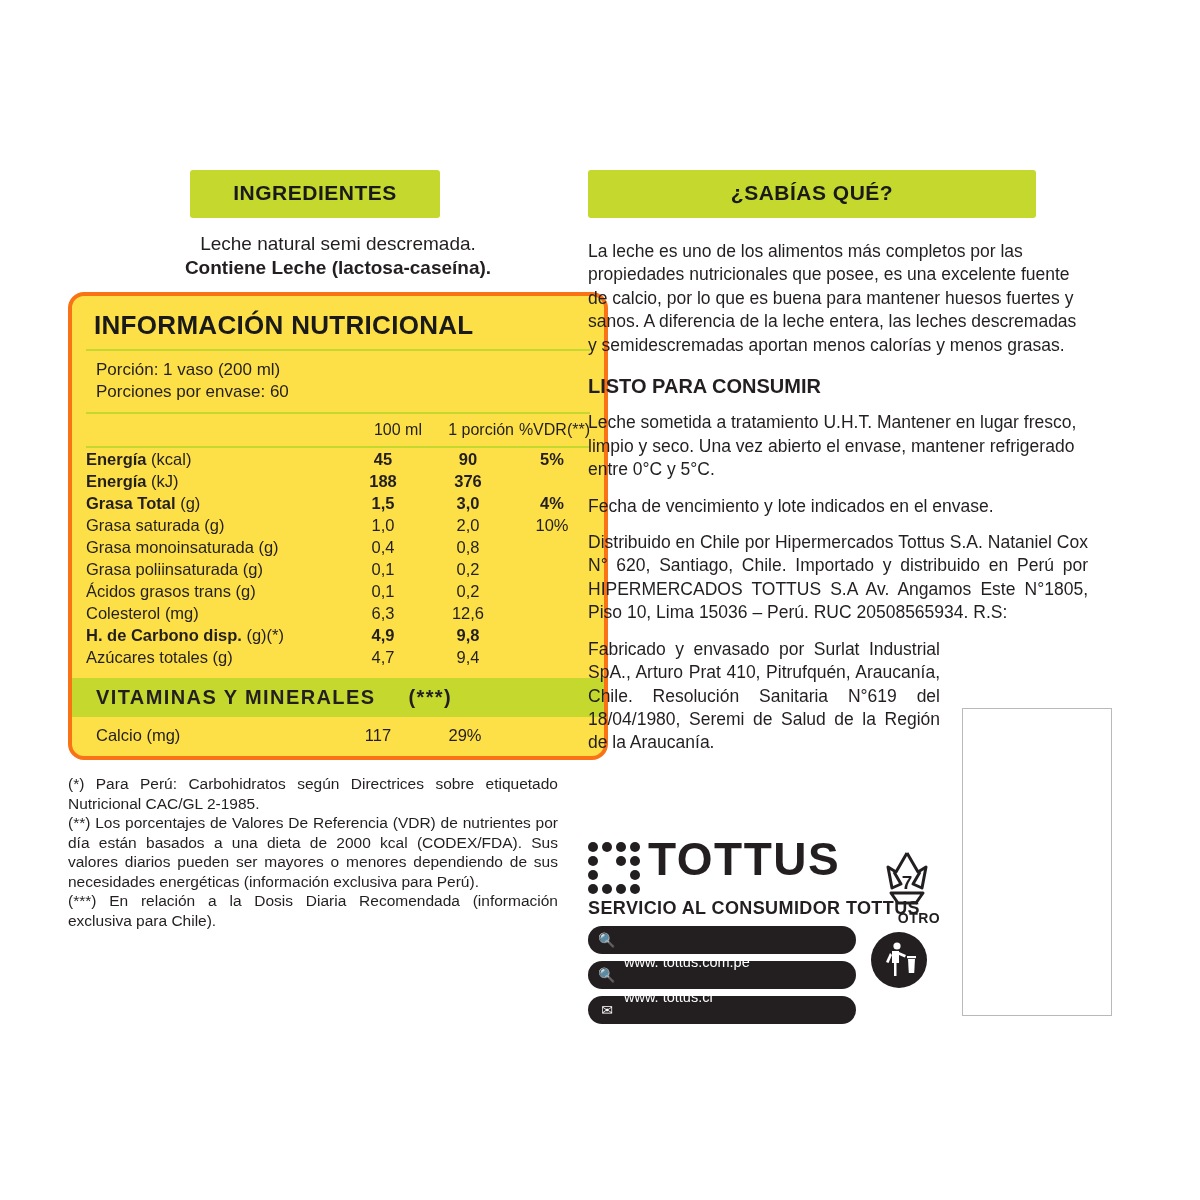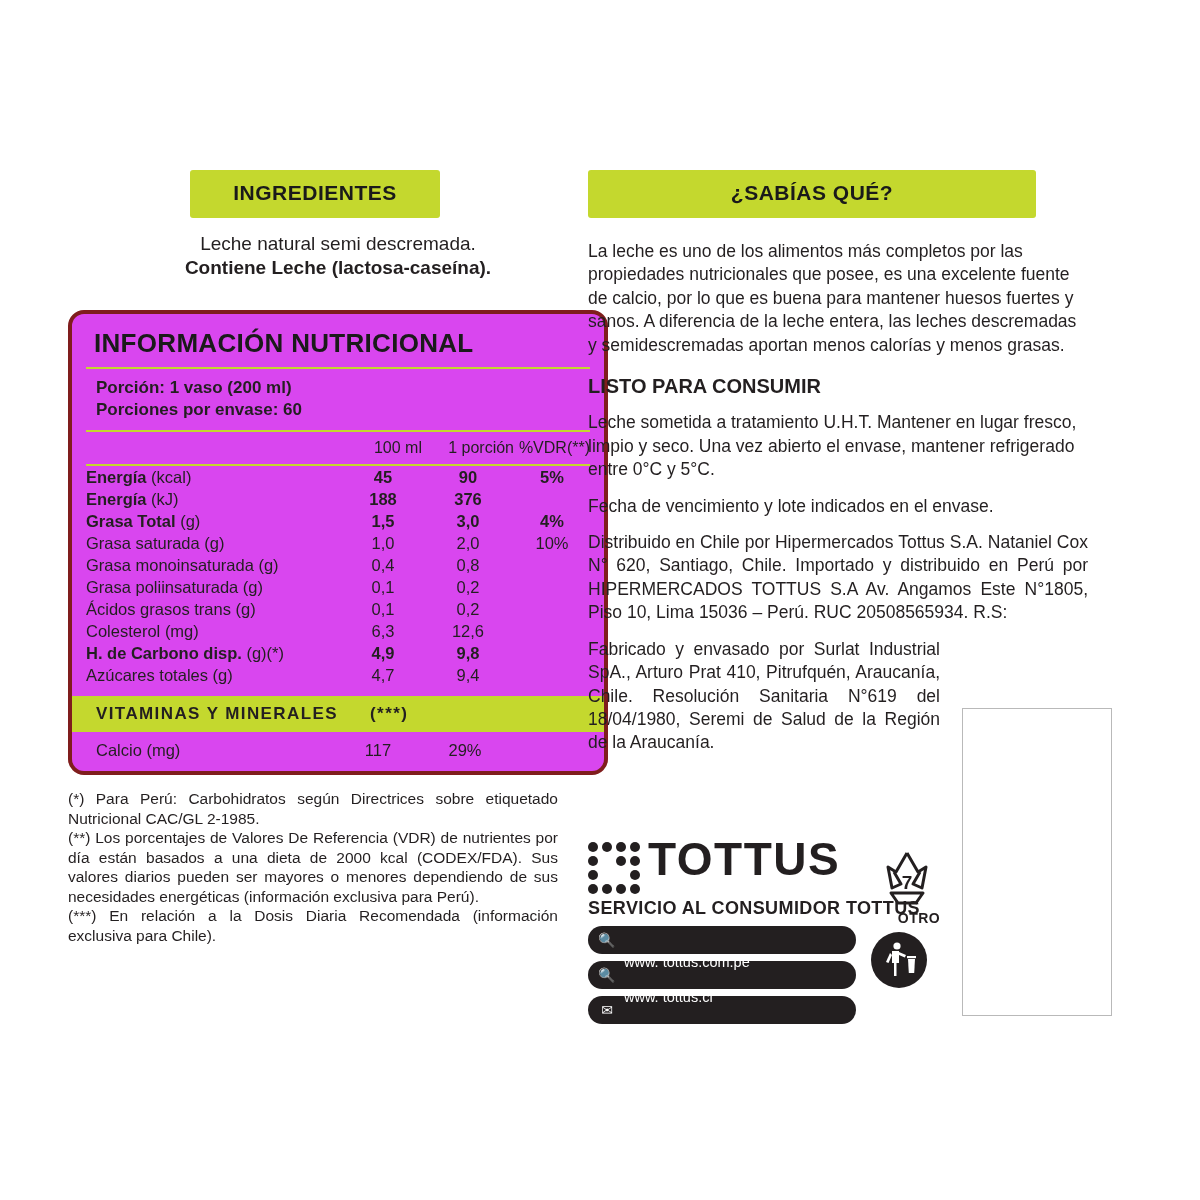--- a/index.html
+++ b/index.html
@@ -49,44 +49,44 @@
     margin-top: 14px;
     font-size: 19px;
     line-height: 1.25;
   }
   .ingredients-body .bold {
     font-weight: bold;
   }
 
   
   .nutri-panel {
-    margin-top: 30px;
-    border: 4px solid #7f1d1d;
+    margin-top: 12px;
+    border: 4px solid #f97316;
     border-radius: 16px;
     padding: 0 0 10px 0;
-    background: #d946ef;
+    background: #fde047;
   }
   .nutri-title {
     font-size: 26px;
     font-weight: bold;
     color: #1a1a1a;
     padding: 14px 0 8px 22px;
     letter-spacing: 0.3px;
   }
   .nutri-inner {
     margin: 0 14px;
     border-top: 2px solid #c4d82e;
   }
   .portion-block {
     padding: 8px 0 8px 10px;
     font-size: 17px;
     line-height: 1.35;
     border-bottom: 2px solid #c4d82e;
   }
-  .portion-block b { font-weight: bold; text-align: right; }
+  .portion-block b { font-weight: normal; text-align: right; }
 
   table.nutri {
     width: 100%;
     border-collapse: collapse;
     font-size: 16.5px;
   }
   table.nutri th {
     font-weight: normal;
     font-size: 16px;
     padding: 7px 0 7px 0;
@@ -106,21 +106,21 @@
   .w-c2 { width: 92px; }
   .w-c3 { width: 76px; }
   .bold { font-weight: bold; }
   .indent { padding-left: 30px; }
   .unit { font-weight: normal; }
 
   .vit-band {
     margin: 10px 0 0 0;
     background: #c4d82e;
     padding: 8px 0 8px 24px;
-    font-size: 17px;
+    font-size: 20px;
     font-weight: bold;
     letter-spacing: 1.4px;
   }
   .vit-body {
     margin: 0 14px;
     padding-top: 8px;
   }
   .vit-body table { width: 100%; border-collapse: collapse; font-size: 16.5px; }
 
   .footnotes {

